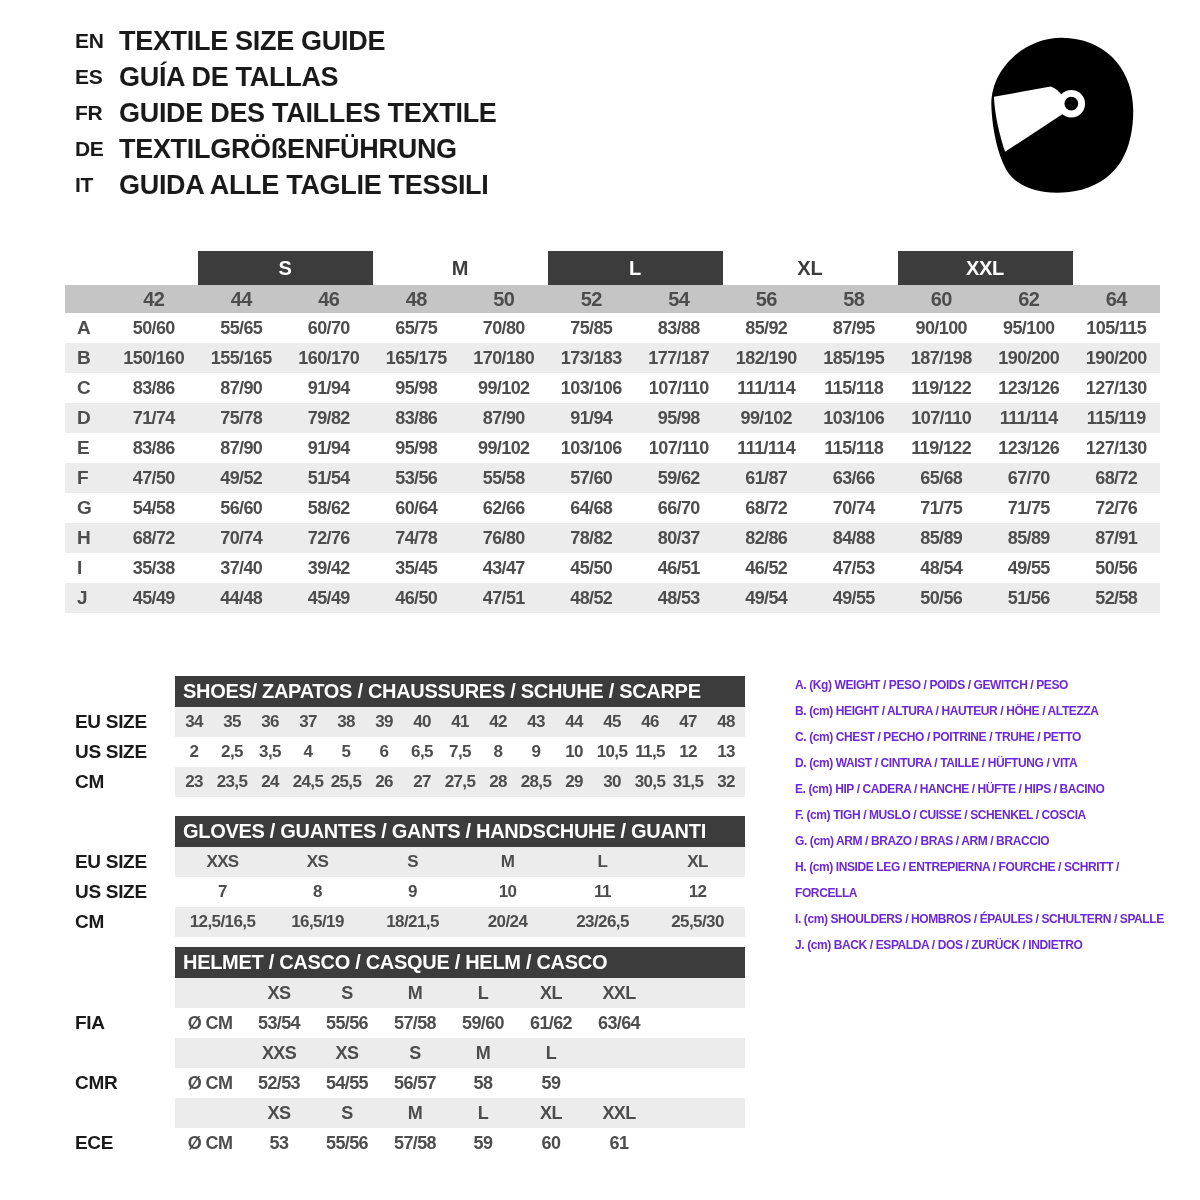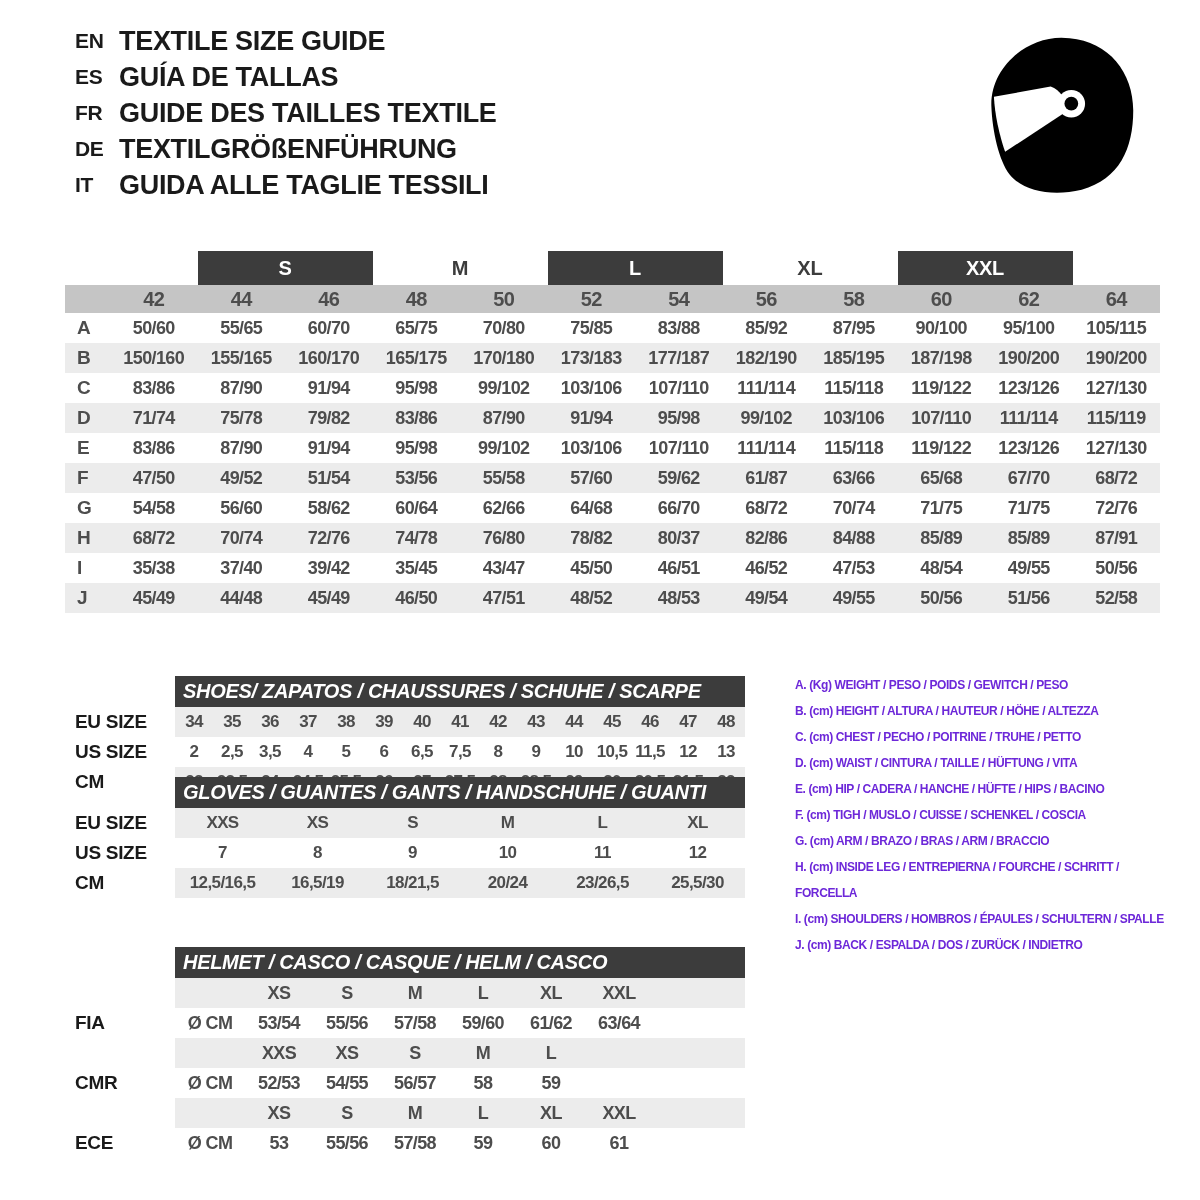--- a/index.html
+++ b/index.html
@@ -32,21 +32,21 @@
   .size-row.alt{background:#ececec;}
   .size-row .letter{display:flex;align-items:center;padding-left:12px;font-weight:700;
                     font-size:19px;color:#4d4d4d;}
   .size-row .val{display:flex;align-items:center;justify-content:center;font-weight:700;
                  font-size:18px;color:#4d4d4d;letter-spacing:-0.6px;white-space:nowrap;}
 
   
   .sub-block{position:absolute;left:65px;width:680px;}
   .sub-title{margin-left:110px;width:562px;height:31px;background:#3c3c3c;color:#fff;
              font-weight:700;font-size:20px;letter-spacing:-0.3px;display:flex;align-items:center;
-             padding-left:8px;white-space:nowrap;font-style:italic;}
+             padding-left:8px;white-space:nowrap;}
   .sub-row{display:flex;height:30px;}
   .sub-row .sub-label{width:110px;display:flex;align-items:center;padding-left:10px;
                       box-sizing:border-box;font-weight:700;font-size:19px;color:#1a1a1a;
                       letter-spacing:-0.3px;text-align:center;}
   .sub-cells{width:570px;display:grid;}
   .sub-row.gray .sub-cells{background:#ececec;}
   .cells-15{grid-template-columns:repeat(15,1fr);}
   .cells-6{grid-template-columns:repeat(6,1fr);}
   .sub-cells .cell{display:flex;align-items:center;justify-content:center;font-weight:700;
                    font-size:17px;color:#4d4d4d;letter-spacing:-0.6px;white-space:nowrap;}
@@ -331,21 +331,21 @@
           <span class="cell">28,5</span>
           <span class="cell">29</span>
           <span class="cell">30</span>
           <span class="cell">30,5</span>
           <span class="cell">31,5</span>
           <span class="cell">32</span>
         </div>
     </div>
   </div>
 
-  <div class="sub-block" style="top:777px">
+  <div class="sub-block" style="top:816px">
     <div class="sub-title">GLOVES / GUANTES / GANTS / HANDSCHUHE / GUANTI</div>
     <div class="sub-row gray">
       <span class="sub-label">EU SIZE</span>
       <div class="sub-cells cells-6">
           <span class="cell">XXS</span>
           <span class="cell">XS</span>
           <span class="cell">S</span>
           <span class="cell">M</span>
           <span class="cell">L</span>
           <span class="cell">XL</span>

